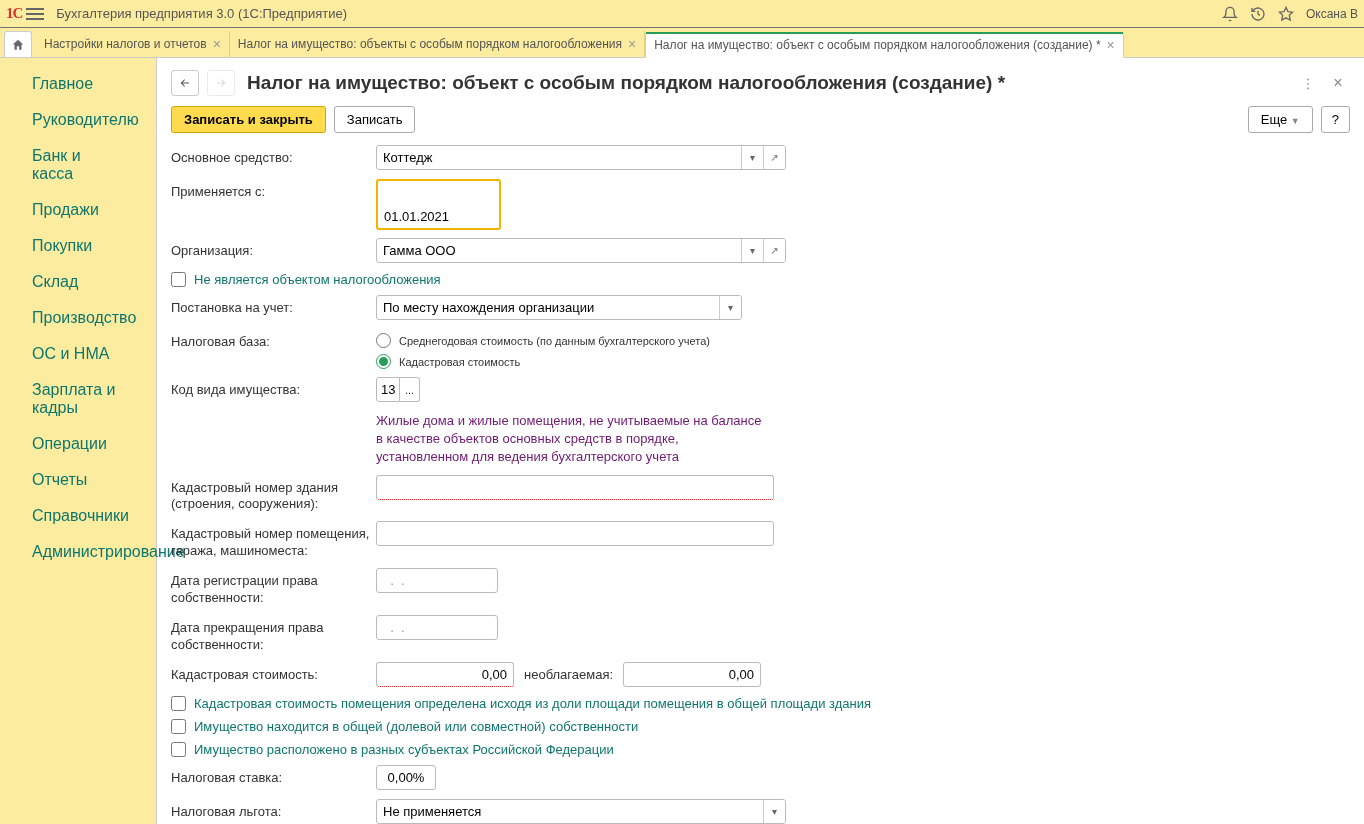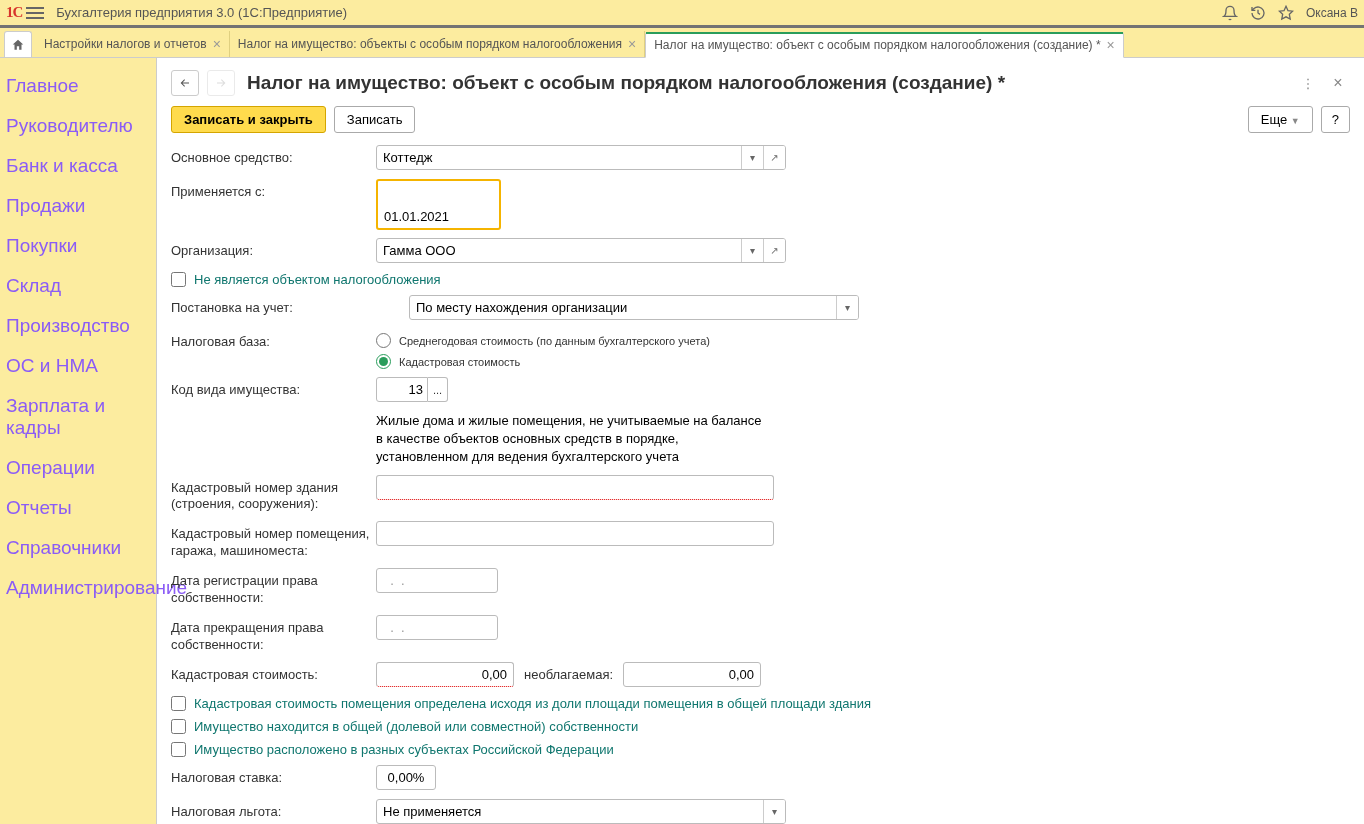--- a/index.html
+++ b/index.html
@@ -1,33 +1,33 @@
 <!DOCTYPE html>
 <html><head>
 <meta charset="utf-8">
 <style>
 * { box-sizing: border-box; margin: 0; padding: 0; }
 body { font-family: Arial, sans-serif; font-size: 13px; color: #333; background: #fff; overflow: hidden; }
-.titlebar { background: #fcec9f; height: 28px; display: flex; align-items: center; padding: 0 6px; border-bottom: 3px solid #737373; }
+.titlebar { background: #fcec9f; height: 28px; display: flex; align-items: center; padding: 0 6px; border-bottom: 1px solid #737373; }
 .titlebar .logo { color: #d7342b; font-weight: bold; font-size: 15px; margin-right: 4px; font-family: Georgia, serif; letter-spacing: -1px; }
 .titlebar .hamburger { width: 18px; height: 18px; display: flex; flex-direction: column; justify-content: center; gap: 3px; margin-right: 12px; cursor: pointer; }
 .titlebar .hamburger span { height: 2px; background: #666; display: block; }
 .titlebar .title { color: #555; font-size: 13px; }
 .titlebar .spacer { flex: 1; }
 .titlebar .ticon { width: 20px; height: 20px; margin: 0 4px; cursor: pointer; display: flex; align-items: center; justify-content: center; color: #666; }
 .titlebar .user { color: #555; font-size: 12px; margin-left: 6px; }
 .tabsbar { background: #fcec9f; height: 30px; display: flex; align-items: flex-end; border-bottom: 1px solid #ccc; padding-left: 4px; }
 .tabsbar .home { width: 28px; height: 26px; background: #fff; border: 1px solid #ccc; border-bottom: none; border-radius: 3px 3px 0 0; display: flex; align-items: center; justify-content: center; margin-right: 4px; cursor: pointer; }
 .tabsbar .tab { height: 26px; background: #fcec9f; border-right: 1px solid #e0d080; padding: 0 8px; display: flex; align-items: center; gap: 6px; font-size: 12px; color: #555; cursor: pointer; }
 .tabsbar .tab.active { background: #fff; border: 1px solid #ccc; border-bottom: 1px solid #fff; border-radius: 3px 3px 0 0; margin-bottom: -1px; position: relative; }
 .tabsbar .tab.active::before { content:''; position:absolute; left:0; right:0; top:-1px; height:2px; background:#2a9d5b; }
 .tabsbar .tab .x { color: #999; font-size: 14px; cursor: pointer; }
 .layout { display: flex; height: calc(824px - 58px); }
 .sidebar { width: 157px; background: #fcec9f; border-right: 1px solid #ccc; padding-top: 8px; }
-.sidebar .item { padding: 9px 6px; font-size: 19px; color: #8b5cf6; cursor: pointer; }
+.sidebar .item { padding: 9px 32px; font-size: 16px; color: #0f766e; cursor: pointer; }
 .content { flex: 1; display: flex; flex-direction: column; overflow: hidden; }
 .content-header { display: flex; align-items: center; padding: 12px 14px 10px 14px; gap: 8px; }
 .navbtn { width: 28px; height: 26px; border: 1px solid #ccc; background: #fff; border-radius: 3px; display: flex; align-items: center; justify-content: center; cursor: pointer; }
 .navbtn.disabled { opacity: 0.4; cursor: default; }
 .page-title { font-size: 19px; font-weight: bold; color: #333; margin-left: 4px; }
 .header-right { margin-left: auto; display: flex; gap: 6px; }
 .dots-btn { width: 24px; height: 24px; display: flex; align-items: center; justify-content: center; cursor: pointer; color: #888; }
 .close-btn { width: 24px; height: 24px; display: flex; align-items: center; justify-content: center; cursor: pointer; color: #888; font-size: 16px; }
 .toolbar { display: flex; align-items: flex-end; padding: 0 14px 12px 14px; gap: 8px; }
 .btn { border: 1px solid #aaa; background: #fff; border-radius: 3px; padding: 5px 12px; font-size: 13px; cursor: pointer; }
@@ -43,23 +43,23 @@
 .input-combo .addon { width: 22px; border-left: 1px solid #ccc; display: flex; align-items: center; justify-content: center; cursor: pointer; background: #fff; font-size: 10px; color: #666; }
 .input-plain { border: 1px solid #bbb; border-radius: 3px; padding: 4px 6px; font-size: 13px; }
 .input-req { border: 1px solid #bbb; border-bottom: 1px dotted #d00; border-radius: 3px; padding: 4px 6px; font-size: 13px; }
 .check-row { display: flex; align-items: center; gap: 8px; margin-bottom: 8px; }
 .check-row input[type=checkbox] { width: 15px; height: 15px; cursor: pointer; }
 .check-row label { font-size: 13px; color: #0f766e; cursor: pointer; }
 .radio-group { display: flex; flex-direction: column; gap: 6px; padding-top: 4px; }
 .radio-row { display: flex; align-items: center; gap: 8px; }
 .radio-row input[type=radio] { width: 15px; height: 15px; cursor: pointer; accent-color: #2a9d5b; }
 .radio-row label { font-size: 11px; color: #333; cursor: pointer; }
-.link-info { color: #000000; font-size: 13px; max-width: 395px; line-height: 1.4; margin-left: 0; margin-top: 4px; cursor: pointer; }
+.link-info { color: #701a75; font-size: 13px; max-width: 395px; line-height: 1.4; margin-left: 0; margin-top: 4px; cursor: pointer; }
 .small-combo { display: flex; }
-.small-combo input { width: 52px; border: 1px solid #bbb; border-radius: 3px 0 0 3px; padding: 4px 4px; font-size: 13px; text-align: right; }
+.small-combo input { width: 24px; border: 1px solid #bbb; border-radius: 3px 0 0 3px; padding: 4px 4px; font-size: 13px; text-align: center; }
 .small-combo .dots { width: 20px; border: 1px solid #bbb; border-left: none; border-radius: 0 3px 3px 0; display: flex; align-items: center; justify-content: center; cursor: pointer; font-size: 11px; background: #fff; }
 .num-right input { text-align: right; }
 </style>
 </head>
 <body>
 
 <div class="titlebar">
   <span class="logo">1С</span>
   <div class="hamburger">
       <span></span>
@@ -187,21 +187,21 @@
       </div>
 
       <div class="check-row" style="margin-left:0;">
         <input type="checkbox" style="">
         <label>Не является объектом налогообложения</label>
       </div>
 
       <div class="form-row">
         <div class="form-label">Постановка на учет:</div>
         <div class="form-field">
-          <div class="input-combo" style="width:450px;margin-left:33px;">
+          <div class="input-combo" style="width:366px;">
             <input style="flex: 1 1 0%;" value="По месту нахождения организации">
             <span class="addon">▾</span>
           </div>
         </div>
       </div>
 
       <div class="form-row">
         <div class="form-label">Налоговая база:</div>
         <div class="radio-group">
           <div class="radio-row">

